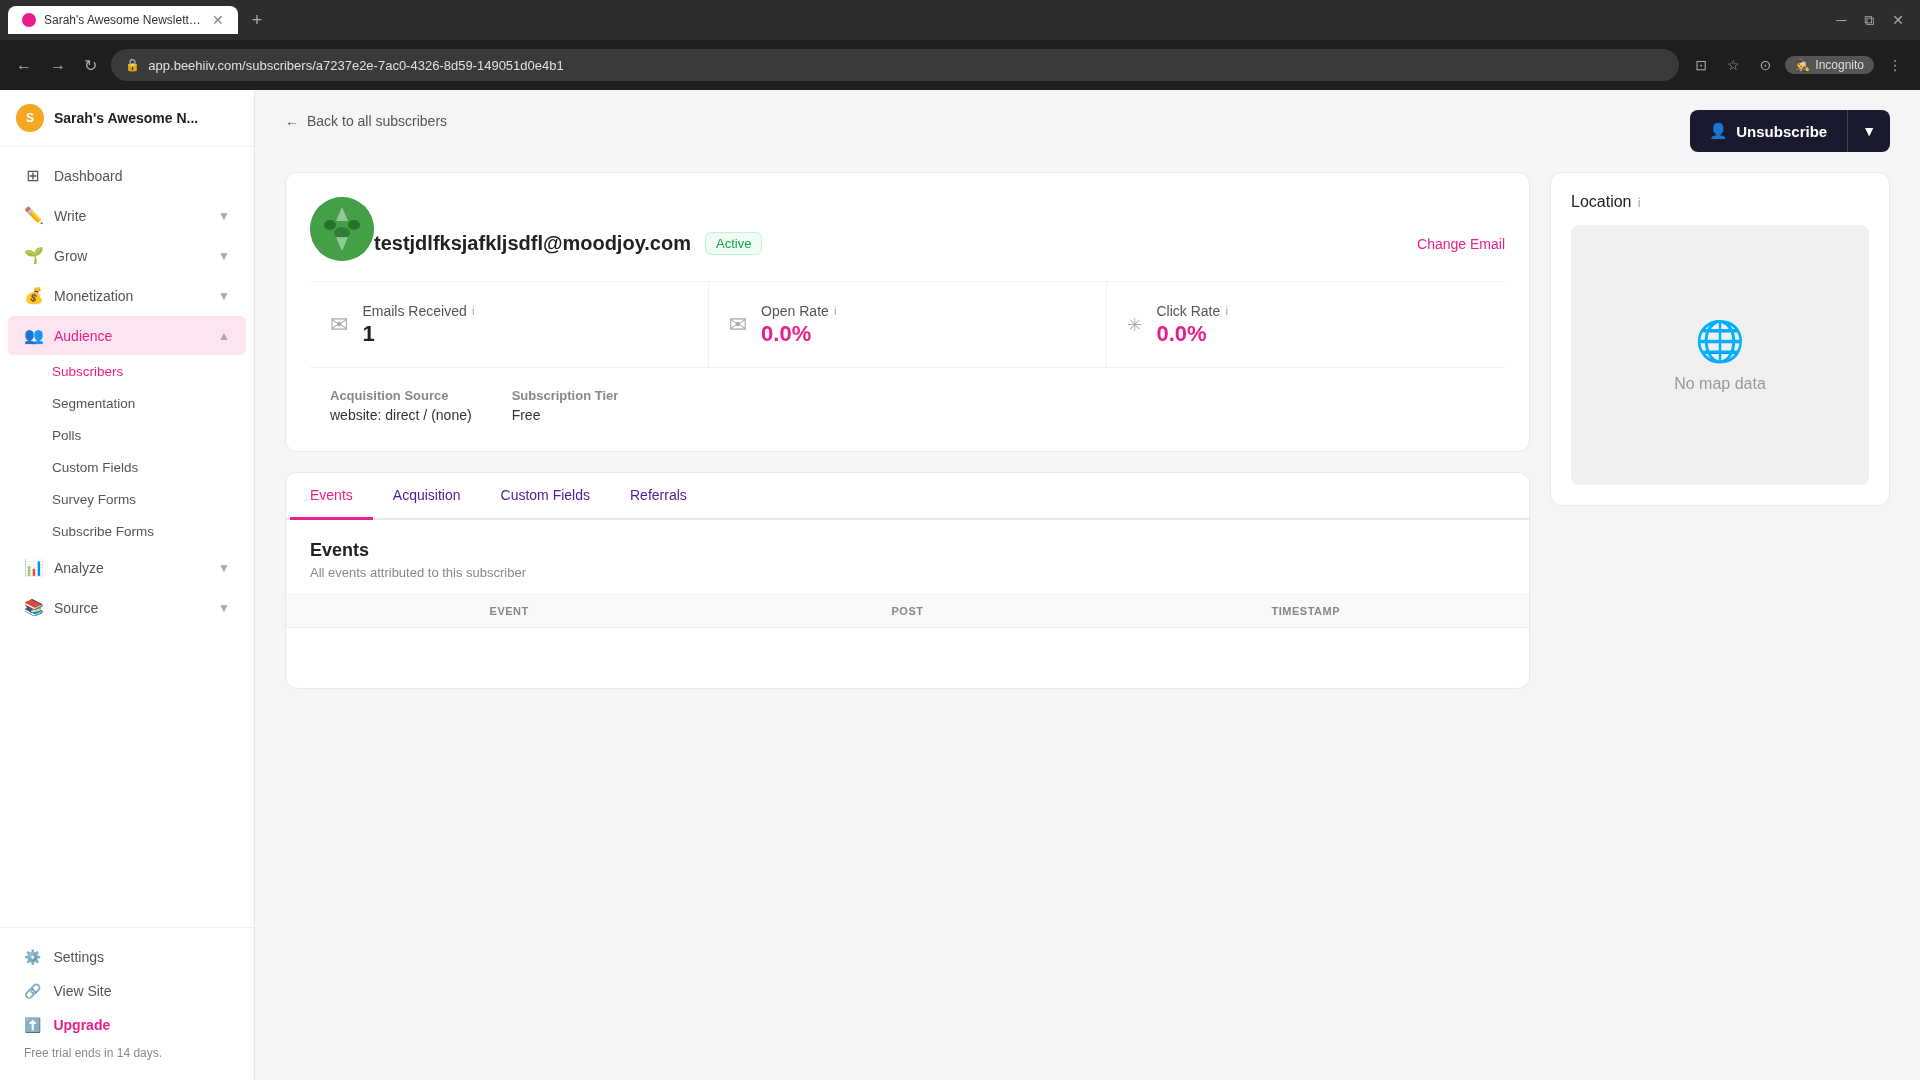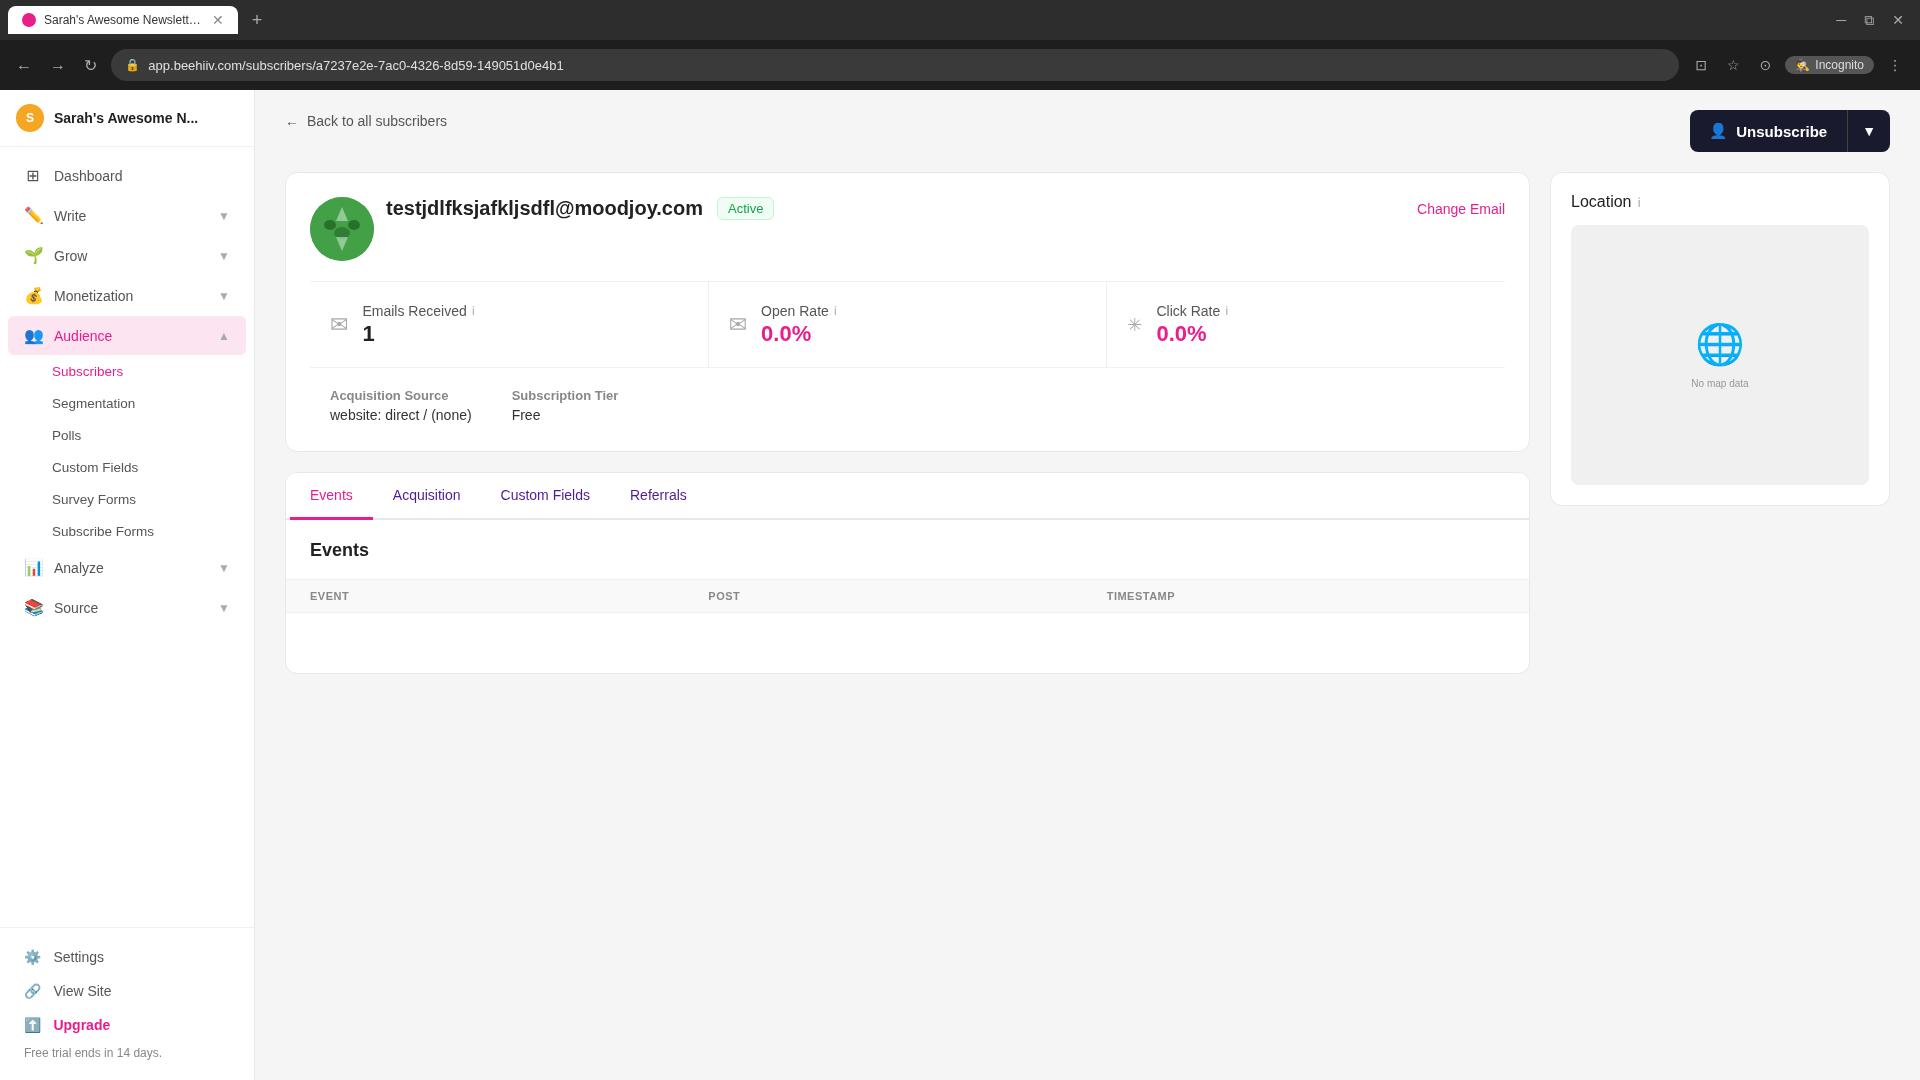--- a/index.html
+++ b/index.html
@@ -47,21 +47,21 @@
     .back-link { display: flex; align-items: center; gap: 8px; color: #555; font-size: 14px; cursor: pointer; margin-bottom: 20px; text-decoration: none; }
 
     
     .top-bar { display: flex; align-items: center; justify-content: space-between; margin-bottom: 20px; }
     .unsubscribe-btn-group { display: flex; align-items: stretch; border-radius: 8px; overflow: hidden; }
     .unsubscribe-main { background: #1a1a2e; color: #fff; border: none; padding: 12px 20px; font-size: 15px; font-weight: 600; cursor: pointer; display: flex; align-items: center; gap: 8px; }
     .unsubscribe-dropdown { background: #1a1a2e; color: #fff; border: none; border-left: 1px solid #444; padding: 12px 14px; cursor: pointer; font-size: 14px; }
 
     
     .subscriber-card { background: #fff; border-radius: 12px; padding: 24px; margin-bottom: 20px; border: 1px solid #e8e8e8; }
-    .subscriber-header { display: flex; align-items: flex-start; gap: 12px; margin-bottom: 20px; }
+    .subscriber-header { display: flex; align-items: flex-end; gap: 0; margin-bottom: 20px; }
     .subscriber-avatar { width: 64px; height: 64px; border-radius: 50%; background: #4caf50; display: flex; align-items: center; justify-content: center; font-size: 28px; flex-shrink: 0; }
     .subscriber-info { flex: 1; }
     .subscriber-email-row { display: flex; align-items: center; gap: 14px; margin-bottom: 6px; }
     .subscriber-email { font-size: 20px; font-weight: 600; color: #222; }
     .active-badge { background: #f0fdf4; color: #16a34a; border: 1px solid #bbf7d0; border-radius: 6px; padding: 3px 10px; font-size: 13px; font-weight: 500; }
     .change-email-link { color: #e91e8c; font-size: 14px; cursor: pointer; text-decoration: none; margin-left: auto; }
     .subscribed-text { color: #666; font-size: 14px; }
     .subscribed-text strong { color: #222; }
 
     
@@ -84,21 +84,21 @@
     .tabs-bar { display: flex; gap: 0; border-bottom: 2px solid #e8e8e8; margin-bottom: 0; background: #fff; border-radius: 0; padding: 0 4px; }
     .tab-btn { padding: 14px 20px; font-size: 14px; color: #4c1d95; cursor: pointer; border-bottom: 3px solid transparent; margin-bottom: -2px; background: none; border-top: none; border-left: none; border-right: none; }
     .tab-btn.active { color: #e91e8c; border-bottom-color: #e91e8c; font-weight: 500; }
 
     
     .events-section { background: #fff; border-radius: 12px; border: 1px solid #e8e8e8; overflow: hidden; }
     .events-header { padding: 20px 24px 14px; border-bottom: 1px solid #f0f0f0; }
     .events-title { font-size: 18px; font-weight: 700; color: #222; margin-bottom: 4px; }
     .events-subtitle { font-size: 13px; color: #888; }
     .events-table-header { display: grid; grid-template-columns: 1fr 1fr 1fr; padding: 10px 24px; background: #f9f9f9; border-bottom: 1px solid #f0f0f0; }
-    .table-col-header { font-size: 11px; font-weight: 700; color: #888; text-transform: uppercase; letter-spacing: 0.5px; }
+    .table-col-header { font-size: 11px; font-weight: 700; color: #888; text-transform: uppercase; letter-spacing: 0.5px; text-align: center; }
 
     
     .location-panel { width: 340px; flex-shrink: 0; background: #fff; border-radius: 12px; border: 1px solid #e8e8e8; padding: 20px; margin-left: 20px; align-self: flex-start; }
     .location-title { font-size: 16px; font-weight: 400; color: #222; margin-bottom: 14px; display: flex; align-items: center; gap: 6px; }
     .location-map { background: #f0f0f0; border-radius: 8px; height: 260px; display: flex; flex-direction: column; align-items: center; justify-content: center; gap: 10px; }
 
     
     .content-area { display: flex; align-items: flex-start; }
     .main-panel { flex: 1; }
   </style>
@@ -319,37 +319,38 @@
 
         <div class="events-section">
           <div class="tabs-bar">
             <button class="tab-btn active">Events</button>
             <button class="tab-btn">Acquisition</button>
             <button class="tab-btn">Custom Fields</button>
             <button class="tab-btn">Referrals</button>
           </div>
           <div class="events-header">
             <div class="events-title">Events</div>
+            <div class="events-subtitle">All events attributed to this subscriber</div>
           </div>
           <div class="events-table-header">
             <span class="table-col-header">EVENT</span>
             <span class="table-col-header">POST</span>
             <span class="table-col-header">TIMESTAMP</span>
           </div>
 
           <div style="height: 60px;"></div>
         </div>
 
       </div>
 
       <div class="location-panel">
         <div class="location-title">
           <span>Location</span>
           <span style="color:#aaa;font-size:13px;cursor:pointer;">ℹ</span>
         </div>
         <div class="location-map">
           <div style="font-size:40px;color:#ccc;">🌐</div>
-          <span style="color:#999;font-size:10px;">No map data</span>
+          <span style="color:#999;font-size:16px;">No map data</span>
         </div>
       </div>
     </div>
   </div>
 </div>
 
 </body></html>

